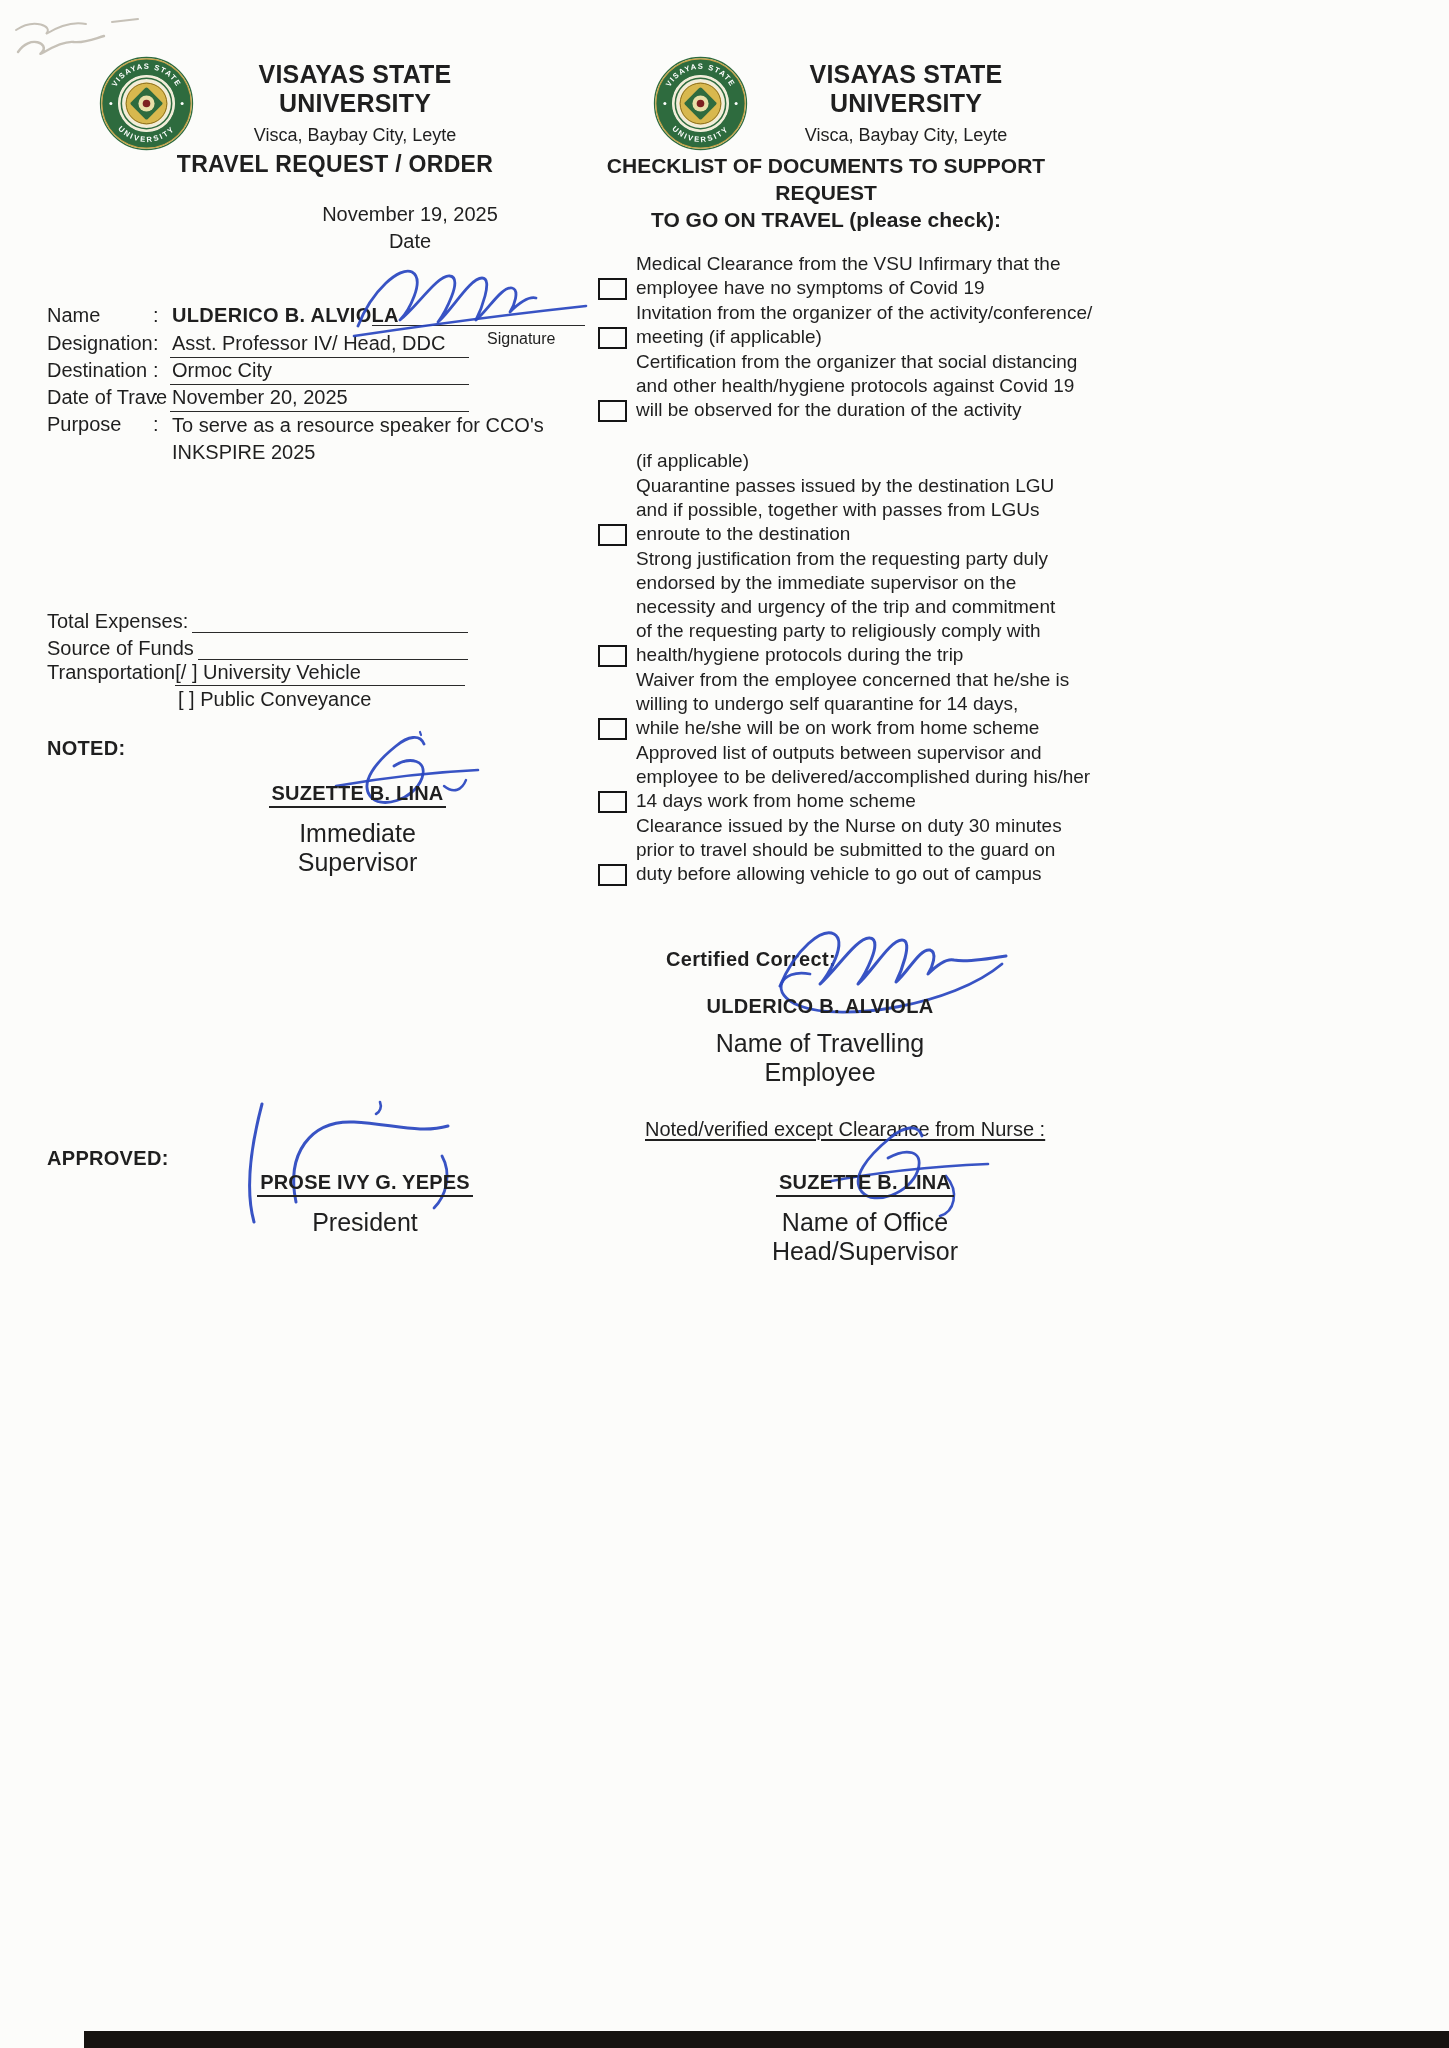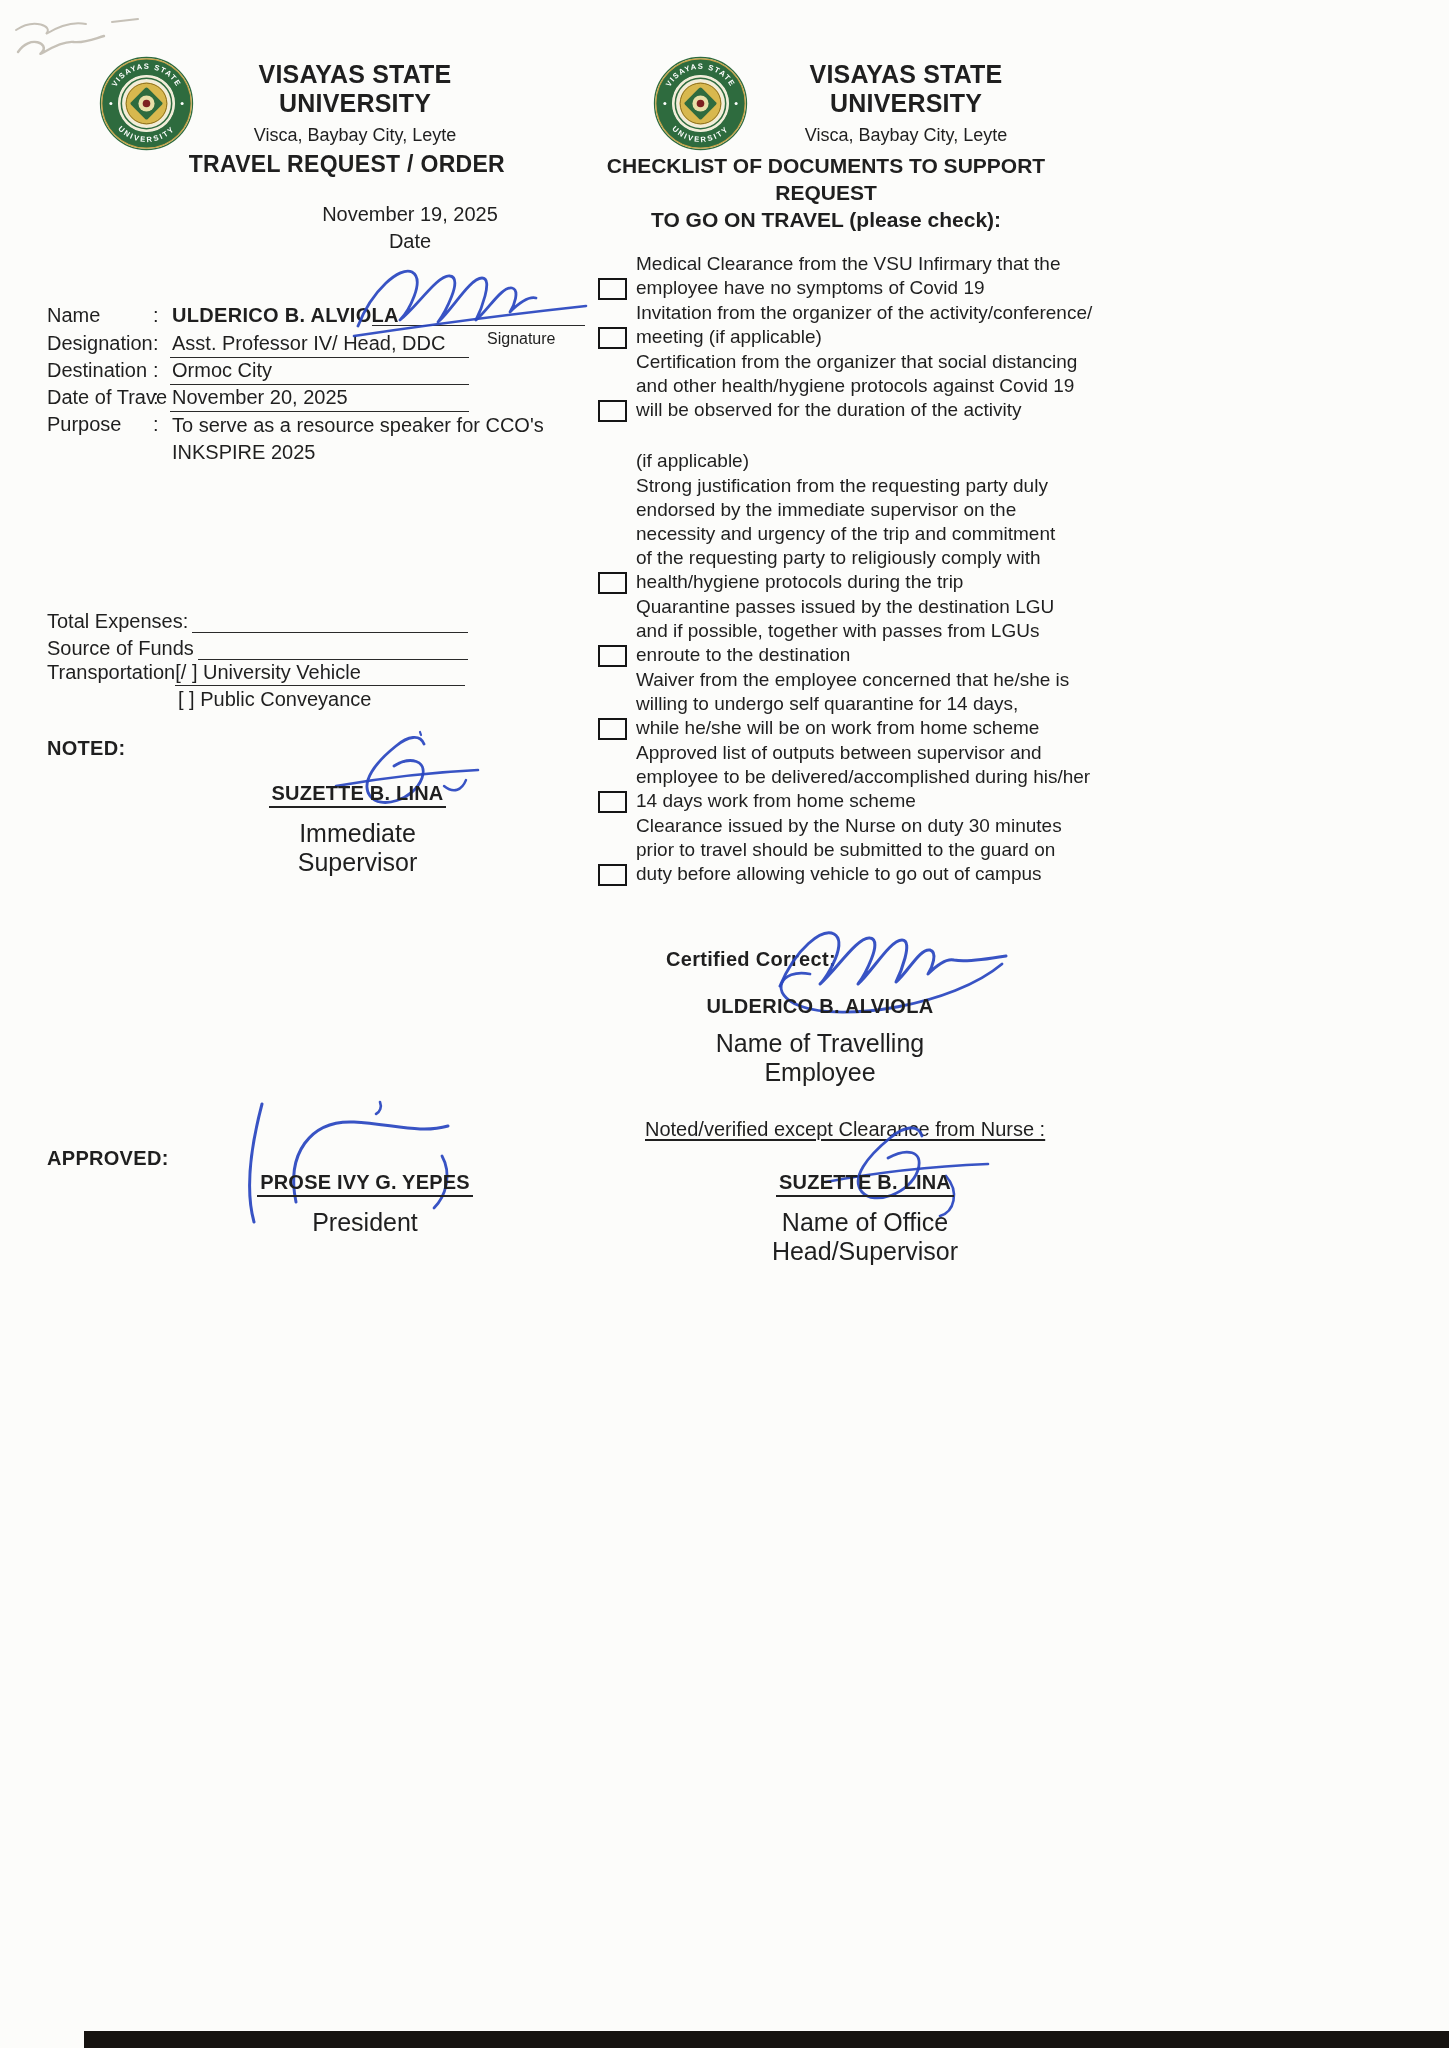--- a/index.html
+++ b/index.html
@@ -11,21 +11,21 @@
   }
   .abs { position:absolute; }
   .center { text-align:center; }
   .pre { white-space:pre-line; }
 
   
   .seal { width:95px; height:95px; }
   .uni-name { font-size:25px; font-weight:bold; letter-spacing:0.2px; }
   .uni-addr { font-size:18px; margin-top:7px; }
 
-  .form-title { font-size:23px; font-weight:bold; letter-spacing:0.3px;text-align:right; }
+  .form-title { font-size:23px; font-weight:bold; letter-spacing:0.3px; }
   .date-value { font-size:20px; }
   .date-caption { font-size:20px; margin-top:4px; }
 
   
   .frow { position:absolute; left:47px; display:flex; font-size:20px; line-height:24px; }
   .flabel { flex:none; width:106px; white-space:nowrap; }
   .fcolon { flex:none; width:17px; }
   .fvalue { padding-left:2px; }
   .fvalue.lined { width:299px; border-bottom:1.7px solid #2a2a2a; padding-bottom:2px; }
   .fvalue.bname { font-weight:bold; letter-spacing:0.3px; }
@@ -227,36 +227,36 @@
 will be observed for the duration of the activity</span>
       </div>
 
       <div class="chk-item no-box">
         <span class="box"></span>
         <span class="itext"> (if applicable)</span>
       </div>
 
       <div class="chk-item">
         <span class="box"></span>
+        <span class="itext">Quarantine passes issued by the destination LGU
+and if possible, together with passes from LGUs
+enroute to the destination</span>
+      </div>
+
+      <div class="chk-item">
+        <span class="box"></span>
         <span class="itext">Strong justification from the requesting party duly
 endorsed by the immediate supervisor on the
 necessity and urgency of the trip and commitment
 of the requesting party to religiously comply with
 health/hygiene protocols during the trip</span>
       </div>
 
       <div class="chk-item">
         <span class="box"></span>
-        <span class="itext">Quarantine passes issued by the destination LGU
-and if possible, together with passes from LGUs
-enroute to the destination</span>
-      </div>
-
-      <div class="chk-item">
-        <span class="box"></span>
         <span class="itext">Waiver from the employee concerned that he/she is
 willing to undergo self quarantine for 14 days,
 while he/she will be on work from home scheme</span>
       </div>
 
       <div class="chk-item">
         <span class="box"></span>
         <span class="itext">Approved list of outputs between supervisor and
 employee to be delivered/accomplished during his/her
 14 days work from home scheme</span>

